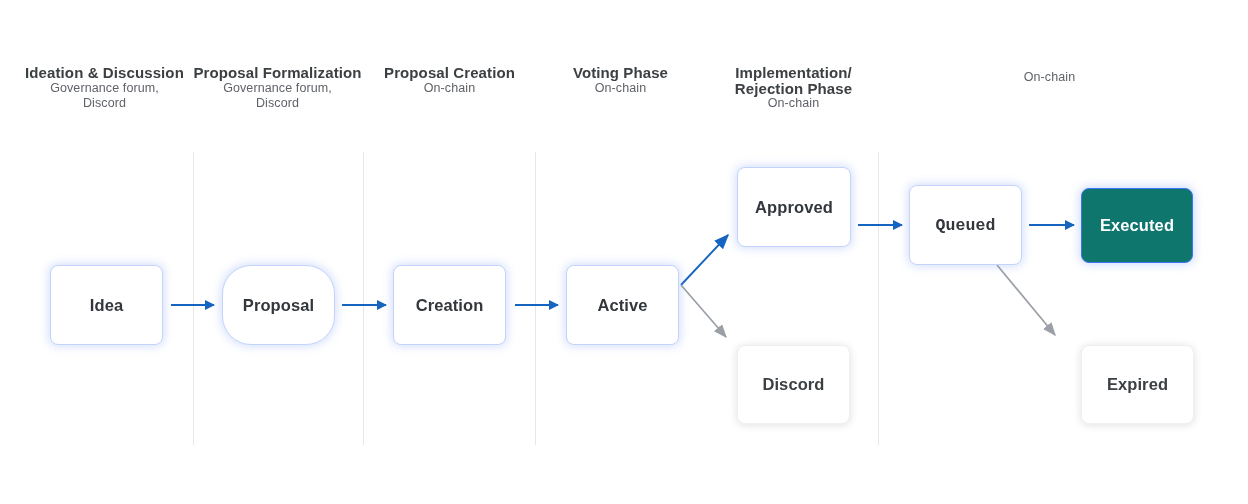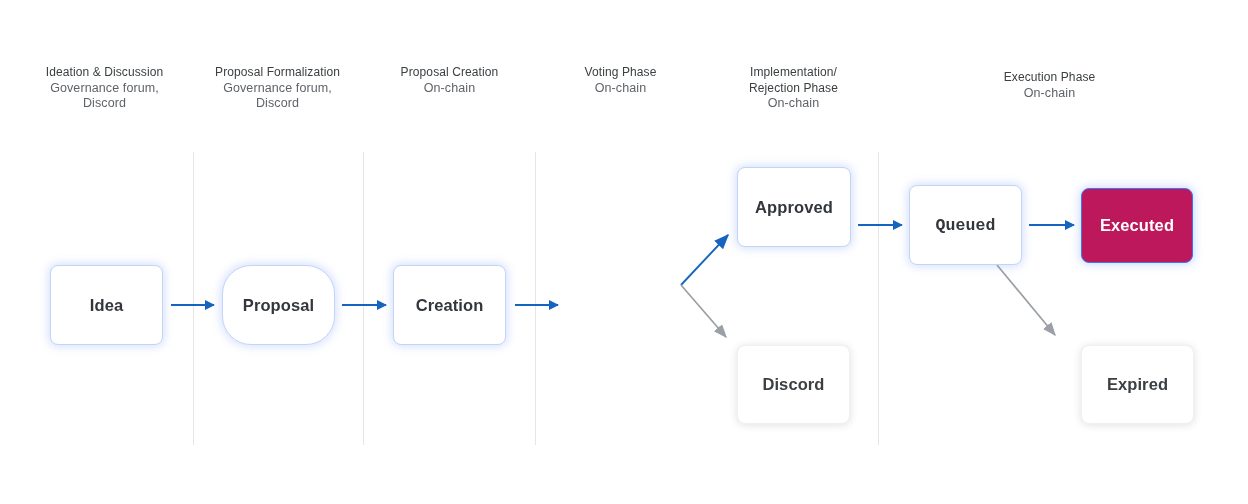--- a/index.html
+++ b/index.html
@@ -29,22 +29,22 @@
   }
 
   
   .phase-header {
     position: absolute;
     text-align: center;
     line-height: 15.5px;
   }
   .phase-title {
     display: block;
-    font-size: 12px;
-    font-weight: normal;
+    font-size: 15px;
+    font-weight: bold;
     color: #3c4043;
     letter-spacing: 0.1px;
   }
   .phase-sub {
     display: block;
     font-size: 12.5px;
     font-weight: normal;
     color: #5f6368;
     letter-spacing: 0.1px;
   }
@@ -74,21 +74,21 @@
 
   
   .node.muted {
     border: 1px solid #f0f0f0;
     box-shadow: 0 1px 7px 1px rgba(60,64,67,0.13);
   }
   .node.muted .node-label { color: #3c4043; }
 
   
   .node.filled {
-    background: #be185d;
+    background: #0f766e;
     border: 1px solid #3b76f6;
     box-shadow: 0 0 9px 2px rgba(126,160,245,0.35);
   }
   .node.filled .node-label { color: #ffffff; }
 
   
   .arrow-h {
     position: absolute;
     height: 2px;
     background: #1565c0;
@@ -161,21 +161,20 @@
     <span class="phase-sub">On-chain</span>
   </div>
 
   <div class="phase-header" style="left:706px; top:65px; width:175px;">
     <span class="phase-title">Implementation/</span>
     <span class="phase-title">Rejection Phase</span>
     <span class="phase-sub">On-chain</span>
   </div>
 
   <div class="phase-header" style="left:962px; top:70px; width:175px;">
-    <span class="phase-title">Execution Phase</span>
     <span class="phase-sub">On-chain</span>
   </div>
 
 
   <div class="arrow-h" style="left:171px; top:304px; width:43px;"></div>
   <div class="arrow-h" style="left:342px; top:304px; width:44px;"></div>
   <div class="arrow-h" style="left:515px; top:304px; width:43px;"></div>
   <div class="arrow-h" style="left:858px; top:224px; width:44px;"></div>
   <div class="arrow-h" style="left:1029px; top:224px; width:45px;"></div>
 
@@ -201,20 +200,23 @@
   </div>
 
   <div class="node glow" style="left:222px; top:265px; width:113px; height:80px;border-radius:29px;">
     <span class="node-label">Proposal</span>
   </div>
 
   <div class="node glow" style="left:393px; top:265px; width:113px; height:80px;">
     <span class="node-label">Creation</span>
   </div>
 
+  <div class="node glow" style="left:566px; top:265px; width:113px; height:80px;">
+    <span class="node-label">Active</span>
+  </div>
 
   <div class="node glow" style="left:737px; top:167px; width:114px; height:80px;">
     <span class="node-label">Approved</span>
   </div>
 
   <div class="node muted" style="left:737px; top:345px; width:113px; height:79px;">
     <span class="node-label">Discord</span>
   </div>
 
   <div class="node glow" style="left:909px; top:185px; width:113px; height:80px;font-family:Liberation Mono, monospace;">

